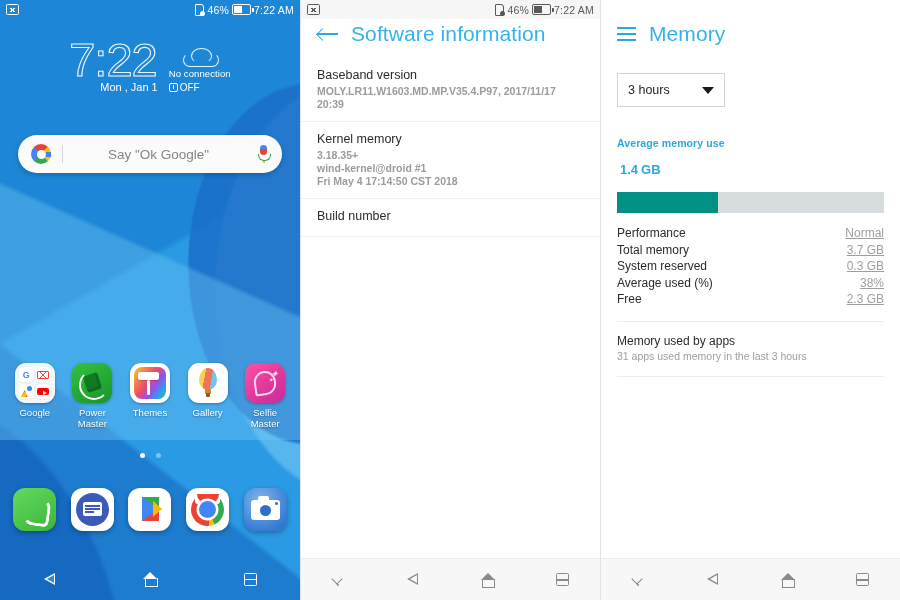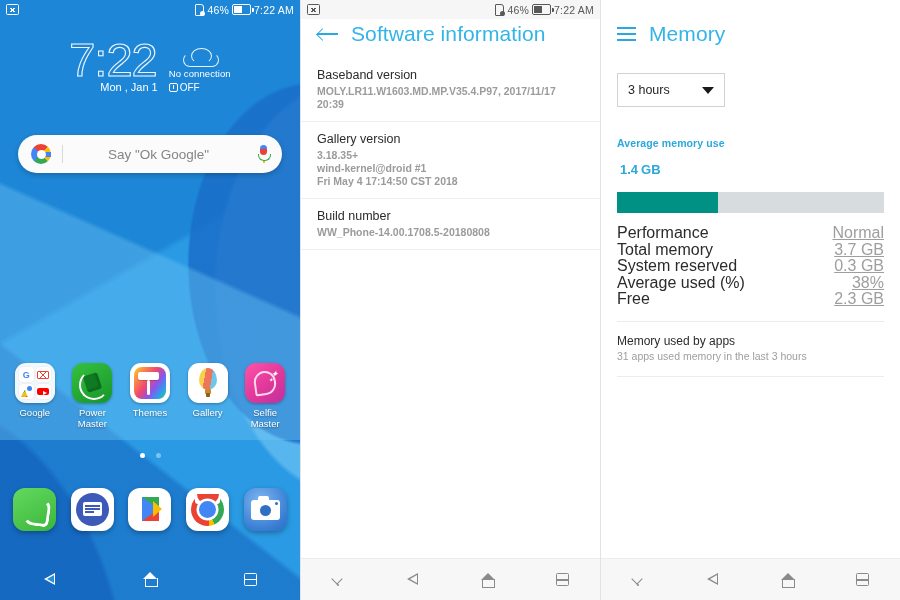--- a/index.html
+++ b/index.html
@@ -230,21 +230,21 @@
   }
   .selectbox .caret { margin-left:auto; width:0; height:0; border-left:6px solid transparent; border-right:6px solid transparent; border-top:7px solid #1a1a1a; }
 
   .memwrap { padding:0 16px; }
   .mem-label { margin-top:30px; font-size:10.5px; font-weight:bold; color:#2ba8dd; letter-spacing:.1px; }
   .mem-big { font-size:27px; color:#2ba8dd; font-weight:700; line-height:31px; margin-top:1px; }
   .mem-big span { font-size:13px; margin-left:3px; }
   .bar { margin-top:7px; height:21px; background:#d7dcde; position:relative; }
   .bar-fill { position:absolute; left:0; top:0; bottom:0; background:#009184; }
   .stats { margin-top:12px; }
-  .srow { display:flex; font-size:16px; line-height:16.5px; }
+  .srow { display:flex; font-size:12px; line-height:16.5px; }
   .sk { color:#2b2b2b; } .sv { margin-left:auto; color:#9e9e9e;text-decoration:underline; }
   .hr { border-top:1px solid #ececec; margin:13px 0 0; }
   .mua-t { margin-top:12px; font-size:12px; color:#2b2b2b; }
   .mua-s { font-size:10.5px; color:#9e9e9e; margin-top:2px; }
   .hr2 { border-top:1px solid #ececec; margin-top:14px; }
 </style>
 </head>
 <body>
 
 <div class="panel" id="panel-home">
@@ -409,32 +409,29 @@
 
   <div class="list">
     <div class="li">
       <div class="li-title">Baseband version</div>
       <div class="li-sub">
         <div>MOLY.LR11.W1603.MD.MP.V35.4.P97, 2017/11/17</div>
         <div>20:39</div>
       </div>
     </div>
     <div class="li">
-      <div class="li-title">Gallery version</div>
+      <div class="li-title">Kernel memory</div>
       <div class="li-sub">
         <div>3.18.35+</div>
         <div>wind-kernel@droid #1</div>
         <div>Fri May 4 17:14:50 CST 2018</div>
       </div>
     </div>
     <div class="li">
       <div class="li-title">Build number</div>
-      <div class="li-sub">
-        <div>WW_Phone-14.00.1708.5-20180808</div>
-      </div>
     </div>
   </div>
 
   <div class="navbar light">
     <span class="nv">
         <span class="nv-kb"></span>
       </span>
     <span class="nv">
         <span class="nv-back outline"></span>
       </span>

